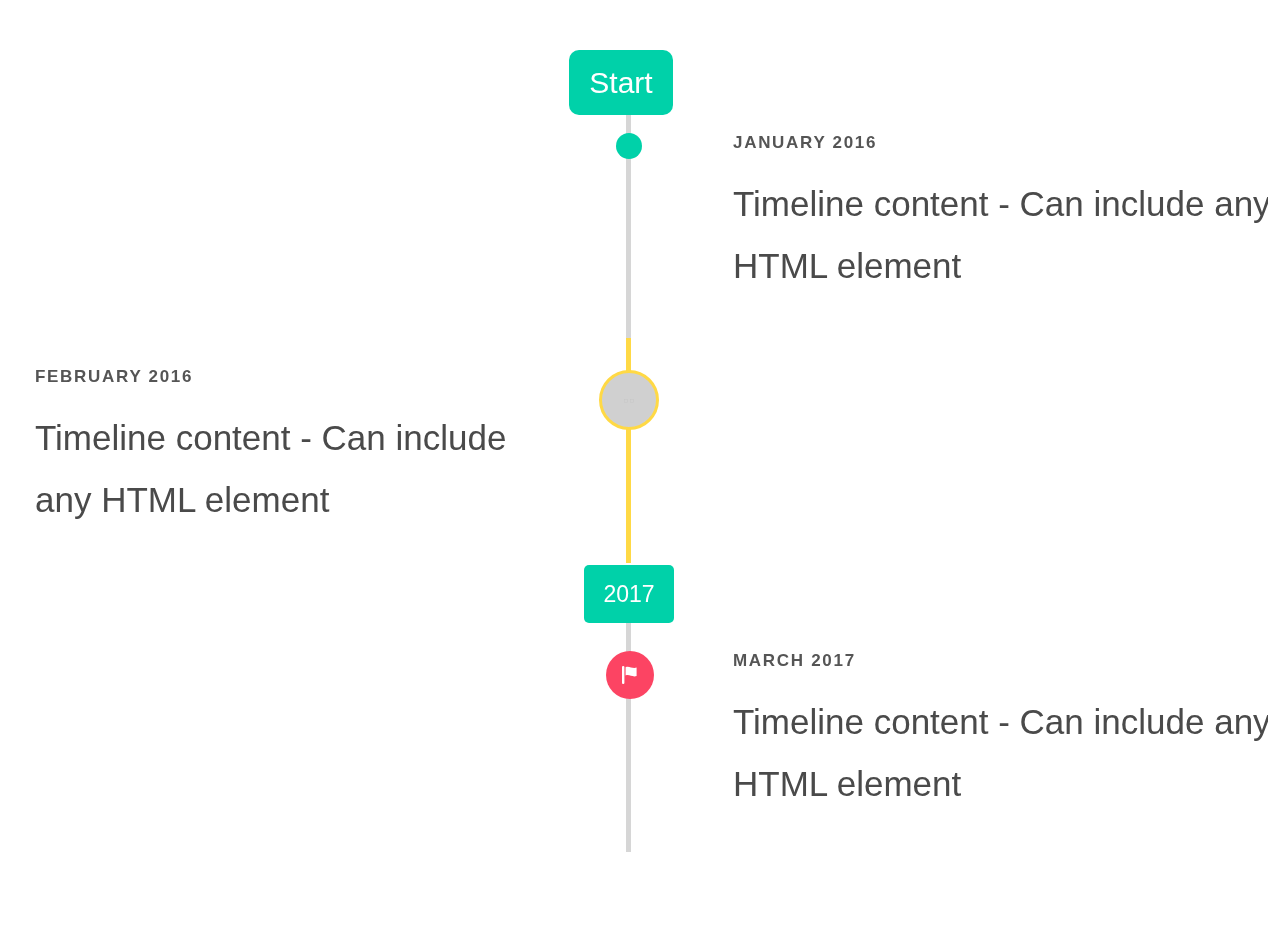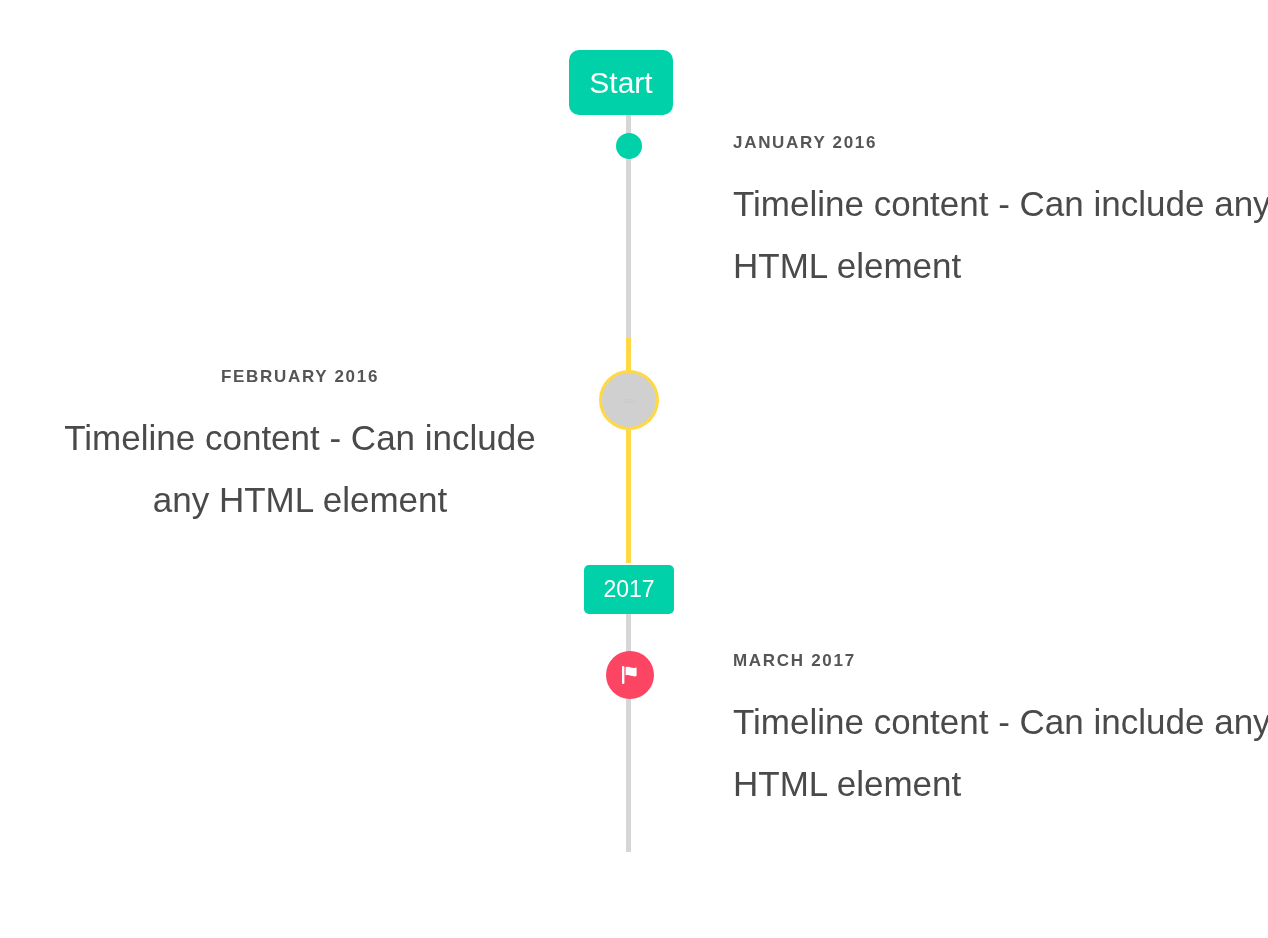--- a/index.html
+++ b/index.html
@@ -53,21 +53,21 @@
   }
   .cap-start { top: 30px; }
   .cap-end   { top: 848px; }
 
   
   .year-badge {
     position: absolute;
     left: 584px;
     top: 565px;
     width: 90px;
-    height: 49px;
+    height: 58px;
     background: #00d1a9;
     border-radius: 5px;
     display: flex;
     align-items: center;
     justify-content: center;
     z-index: 4;
   }
   .year-badge span {
     color: #ffffff;
     font-size: 23px;
@@ -129,21 +129,21 @@
   }
   .entry-body {
     font-size: 35px;
     line-height: 1.78;
     color: #4a4a4a;
     margin: 0;
     font-weight: 400;
   }
 
   .entry-right { left: 693px; width: 540px; text-align: left; margin-left: 40px; }
-  .entry-left  { left: 35px;  width: 530px; text-align: center; }
+  .entry-left  { left: 35px;  width: 530px; text-align: left; }
 
   .entry-jan { top: 133px; }
   .entry-feb { top: 367px; }
   .entry-mar { top: 651px; }
 </style>
 </head>
 <body>
 
 <div id="timeline-root">
 

